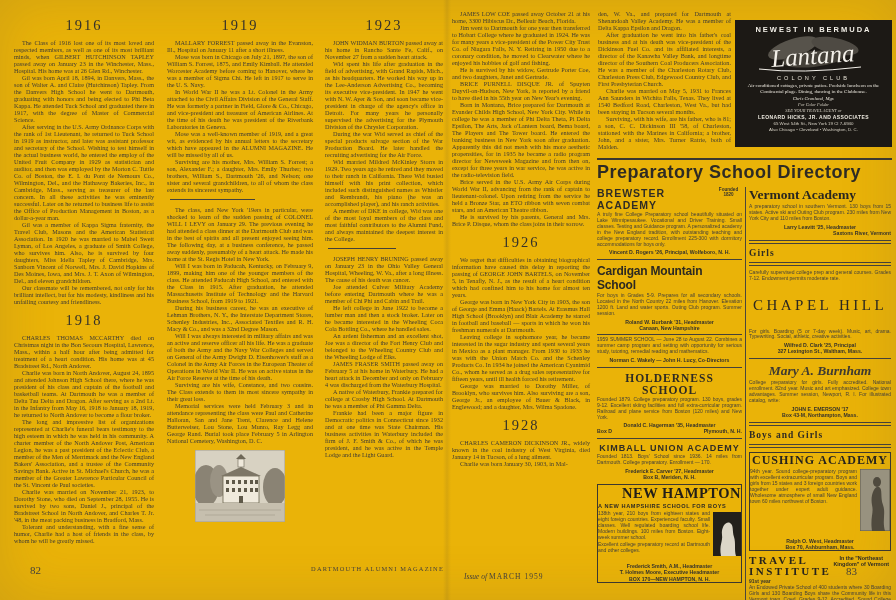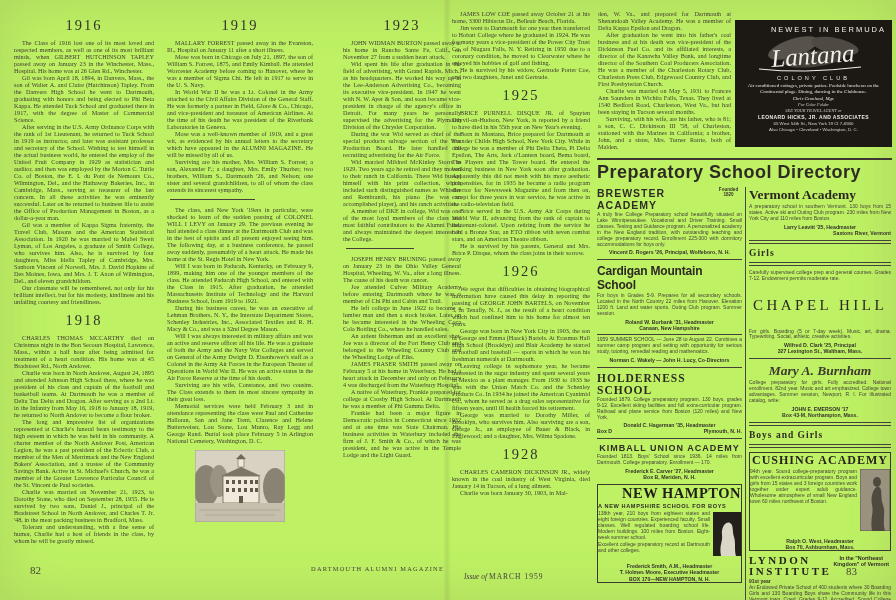--- a/index.html
+++ b/index.html
@@ -1,33 +1,33 @@
 <!DOCTYPE html>
 <html><head>
 <meta charset="utf-8">
 <style>
   html,body{margin:0;padding:0;background:#b9b4a8;}
-  #page{position:relative;width:896px;height:600px;background:#bef264;overflow:hidden;
+  #page{position:relative;width:896px;height:600px;background:#eab308;overflow:hidden;
         font-family:"Liberation Serif","DejaVu Serif",serif;color:#3e3a32;
         box-shadow:inset 0 0 55px rgba(90,80,60,.18);}
   
   .obit-col{position:absolute;top:10px;}
   .obit-col p{margin:0;text-indent:8px;text-align:justify;font-size:6.2px;line-height:7px;color:#403c33;}
   .obit-col p.noindent{text-indent:0;}
   .year-heading{font-size:14.5px;letter-spacing:2px;text-align:center;margin:7px 0 5px;color:#34312a;}
   .entry-rule{border-top:1.6px solid #45413a;width:58%;margin:6px auto 6px 3px;}
   .art-wrap{margin:6px auto 0;width:90px;}
   
   #fold{position:absolute;left:443px;top:0;width:8px;height:600px;
         background:linear-gradient(90deg,rgba(80,70,50,0) 0%,rgba(80,70,50,.12) 50%,rgba(80,70,50,0) 100%);}
   
   #lantana{position:absolute;left:735px;top:20px;width:157px;height:127px;background:#1c1915;
            color:#ece8de;text-align:center;padding:5px 6px;box-sizing:border-box;
            font-family:"Liberation Sans",sans-serif;}
-  #lantana .kick{font-size:7.5px;font-weight:normal;letter-spacing:2px;color:#f2efe7;text-align:right;}
+  #lantana .kick{font-size:7.5px;font-weight:bold;letter-spacing:2px;color:#f2efe7;}
   #lantana .club{font-size:5.6px;letter-spacing:3px;margin-top:-3px;color:#e4dfd2;}
   #lantana .body{font-size:5px;line-height:6px;margin-top:2px;font-family:"Liberation Serif",serif;}
   #lantana .mgr{font-size:4.8px;font-style:italic;margin-top:1px;font-family:"Liberation Serif",serif;}
   #lantana .tiny{font-size:4.4px;font-style:italic;margin-top:1px;font-family:"Liberation Serif",serif;color:#d8d3c6;}
   #lantana .firm{font-size:5px;font-weight:bold;letter-spacing:.4px;margin-top:1px;}
   #lantana .addr{font-size:4.4px;margin-top:1px;color:#d8d3c6;}
   
   #directory{position:absolute;left:597px;top:158px;width:295px;}
   .dir-toprule{border-top:2px solid #3c382f;margin-bottom:2px;}
   #dir-title{font-family:"Liberation Sans",sans-serif;font-weight:bold;font-size:18px;
@@ -132,41 +132,40 @@
             <rect x="60" y="38" width="3" height="4"></rect>
         <rect x="44" y="46" width="4" height="7"></rect>
       </g>
       <rect y="53" width="90" height="19" fill="#c6bfae"></rect>
       <line x1="4" y1="60" x2="86" y2="60" stroke="#a8a190" stroke-width="0.7"></line>
       <line x1="10" y1="65" x2="80" y2="65" stroke="#a8a190" stroke-width="0.7"></line>
       <rect width="90" height="72" fill="none" stroke="#a49d8d" stroke-width="1"></rect>
     </svg>
   </div>
     </div>
-  <div class="obit-col" id="c3" style="left:343px;width:118px;">
+  <div class="obit-col" id="c3" style="left:325px;width:118px;">
       <div class="year-heading">1923</div>
       <p>JOHN WIDMAN BURTON passed away at his home in Rancho Sante Fe, Calif., on November 27 from a sudden heart attack.</p>
       <p>Wid spent his life after graduation in the field of advertising, with Grand Rapids, Mich., as his headquarters. He worked his way up in the Lee-Anderson Advertising Co., becoming its executive vice-president. In 1947 he went with N. W. Ayer &amp; Son, and soon became vice-president in charge of the agency's office in Detroit. For many years he personally supervised the advertising for the Plymouth Division of the Chrysler Corporation.</p>
       <p>During the war Wid served as chief of the special products salvage section of the War Production Board. He later handled the recruiting advertising for the Air Force.</p>
       <p>Wid married Mildred McKinley Storrs in 1929. Two years ago he retired and they moved to their ranch in California. There Wid busied himself with his print collection, which included such distinguished names as Whistler and Rembrandt, his piano (he was an accomplished player), and his ranch activities.</p>
       <p>A member of DKE in college, Wid was one of the most loyal members of the class and most faithful contributors to the Alumni Fund, and always maintained the deepest interest in the College.</p>
       <div class="entry-rule"></div>
       <p>JOSEPH HENRY BRUNING passed away on January 23 in the Ohio Valley General Hospital, Wheeling, W. Va., after a long illness. The cause of his death was cancer.</p>
       <p>Joe attended Culver Military Academy before entering Dartmouth where he was a member of Chi Phi and Cabin and Trail.</p>
       <p>He left college in June 1922 to become a lumber man and then a stock broker. Later on he became interested in the Wheeling Coca Cola Bottling Co., where he handled sales.</p>
       <p>An ardent fisherman and an excellent shot, Joe was a director of the Fort Henry Club and belonged to the Wheeling Country Club and the Wheeling Lodge of Elks.</p>
       <p>JAMES FRASER SMITH passed away on February 5 at his home in Waterbury. He had a heart attack in December and only on February 4 was discharged from the Waterbury Hospital.</p>
       <p>A native of Waterbury, Frankie prepared for college at Crosby High School. At Dartmouth he was a member of Phi Gamma Delta.</p>
       <p>Frankie had been a major figure in Democratic politics in Connecticut since 1932 and at one time was State Chairman. His business activities in Waterbury included the firm of J. F. Smith &amp; Co., of which he was president, and he was active in the Temple Lodge and the Light Guard.</p>
     </div>
   <div class="obit-col" id="c4" style="left:452px;width:138px;">
       <p>JAMES LOW COE passed away October 21 at his home, 3300 Hibiscus Dr., Belleair Beach, Florida.</p>
       <p>Jim went to Dartmouth for one year then transferred to Hobart College where he graduated in 1924. He was for many years a vice-president of the Power City Trust Co. of Niagara Falls, N. Y. Retiring in 1950 due to a coronary condition, he moved to Clearwater where he enjoyed his hobbies of golf and fishing.</p>
       <p>He is survived by his widow, Gertrude Porter Coe, and two daughters, Janet and Gertrude.</p>
-      <div class="year-heading">1925</div>
       <p>BRICE PURNELL DISQUE JR. of Spuyten Duyvil-on-Hudson, New York, is reported by a friend to have died in his 55th year on New Year's evening.</p>
       <p>Born in Montana, Brice prepared for Dartmouth at Evander Childs High School, New York City. While in college he was a member of Phi Delta Theta, Pi Delta Epsilon, The Arts, Jack o'Lantern board, Bema board, The Players and The Tower board. He entered the banking business in New York soon after graduation. Apparently this did not mesh with his more aesthetic propensities, for in 1935 he became a radio program director for Newsweek Magazine and from then on, except for three years in war service, he was active in the radio-television field.</p>
       <p>Brice served in the U.S. Army Air Corps during World War II, advancing from the rank of captain to lieutenant-colonel. Upon retiring from the service he held a Bronze Star, an ETO ribbon with seven combat stars, and an American Theatre ribbon.</p>
       <p>He is survived by his parents, General and Mrs. Brice P. Disque, whom the class joins in their sorrow.</p>
       <div class="year-heading">1926</div>
       <p>We regret that difficulties in obtaining biographical information have caused this delay in reporting the passing of GEORGE JOHN BARTELS, on November 5, in Tenafly, N. J., as the result of a heart condition which had confined him to his home for almost ten years.</p>
       <p>George was born in New York City in 1903, the son of George and Emma (Haack) Bartels. At Erasmus Hall High School (Brooklyn) and Blair Academy he starred in football and baseball — sports in which he won his freshman numerals at Dartmouth.</p>
       <p>Leaving college in sophomore year, he became interested in the sugar industry and spent several years in Mexico as a plant manager. From 1930 to 1933 he was with the Union Match Co. and the Schenley Products Co. In 1934 he joined the American Cyanimid Co., whom he served as a drug sales representative for fifteen years, until ill health forced his retirement.</p>
       <p>George was married to Dorothy Miller, of Brooklyn, who survives him. Also surviving are a son, George Jr., an employee of Bauer &amp; Black, in Englewood; and a daughter, Mrs. Wilma Spadone.</p>
       <div class="year-heading">1928</div>
@@ -215,21 +214,21 @@
 
         <div class="hdr-cardigan">Cardigan Mountain School</div>
         <div class="ad-body">For boys in Grades 5-9. Prepares for all secondary schools. Located in the North Country 22 miles from Hanover. Elevation 1200 ft. Land and water sports. Outing Club program. Summer session.</div>
         <div class="sig">Roland W. Burbank '31, Headmaster</div>
         <div class="sig" style="margin-top:0;">Canaan, New Hampshire</div>
         <div class="rule1" style="margin:3px 0 2px;"></div>
         <div class="ad-body">1959 SUMMER SCHOOL — June 28 to August 22. Combines a summer camp program and setting with opportunity for serious study, tutoring, remedial reading and mathematics.</div>
         <div class="sig">Norman C. Wakely — John H. Lucy, Co-Directors</div>
         <div class="rule1"></div>
 
-        <div class="hdr-serif" style="">HOLDERNESS SCHOOL</div>
+        <div class="hdr-serif" style="text-align:center;">HOLDERNESS SCHOOL</div>
         <div class="ad-body">Founded 1879. College preparatory program. 130 boys, grades 9-12. Excellent skiing facilities and full extra-curricular program. Railroad and plane service from Boston (120 miles) and New York.</div>
         <div class="sig">Donald C. Hagerman '35, Headmaster</div>
         <div class="sig-row">
           <span>Box D</span>
           <span>Plymouth, N. H.</span>
         </div>
         <div class="rule1"></div>
 
         <div class="hdr-sans" style="font-size:9px;text-align:center;">KIMBALL UNION ACADEMY</div>
         <div class="ad-body">Founded 1813. Boys' School since 1936. 14 miles from Dartmouth. College preparatory. Enrollment — 170.</div>
@@ -294,21 +293,21 @@
             </svg>
           </span>
           <div class="ad-body">94th year. Sound college-preparatory program with excellent extracurricular program. Boys and girls from 15 states and 3 foreign countries work together under expert adult guidance. Wholesome atmosphere of small New England town 60 miles northwest of Boston.</div>
           <div style="clear:both;"></div>
           <div class="sig">Ralph O. West, Headmaster</div>
           <div class="sig" style="margin-top:0;">Box 70, Ashburnham, Mass.</div>
         </div>
 
         <div class="lyndon-head">
           <div>
-            <div class="lyndon-name">LYNDON</div>
+            <div class="lyndon-name">TRAVEL</div>
             <div class="lyndon-name">INSTITUTE</div>
             <div class="lyndon-year">91st year</div>
           </div>
           <div class="lyndon-tag">In the "Northeast Kingdom" of Vermont</div>
         </div>
         <div class="ad-body">An Endowed Private School of 400 students where 30 Boarding Girls and 130 Boarding Boys share the Community life in this Vermont town. Coed. Grades 9-12. Accredited. Sound College Preparatory Program. Founded 1867. Art, Music, Dramatics. Excellent Skiing. All Sports. Catalog. Robert K. Lewis, Headmaster, Box K, Lyndon Institute, Lyndon Center, Vermont.</div>
       </div>
     </div>
   </div>
 

